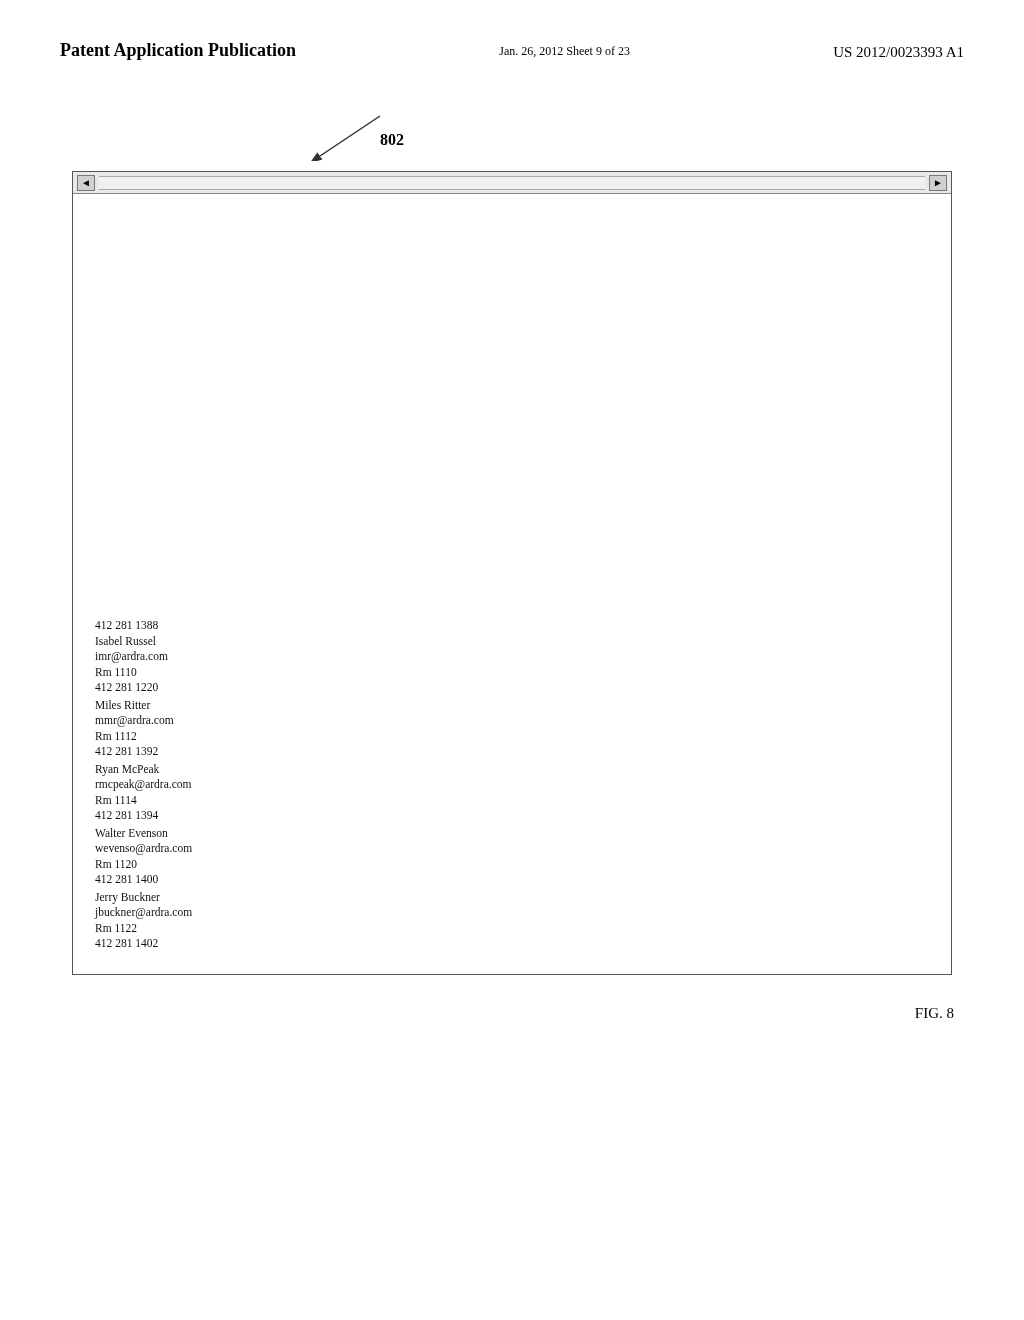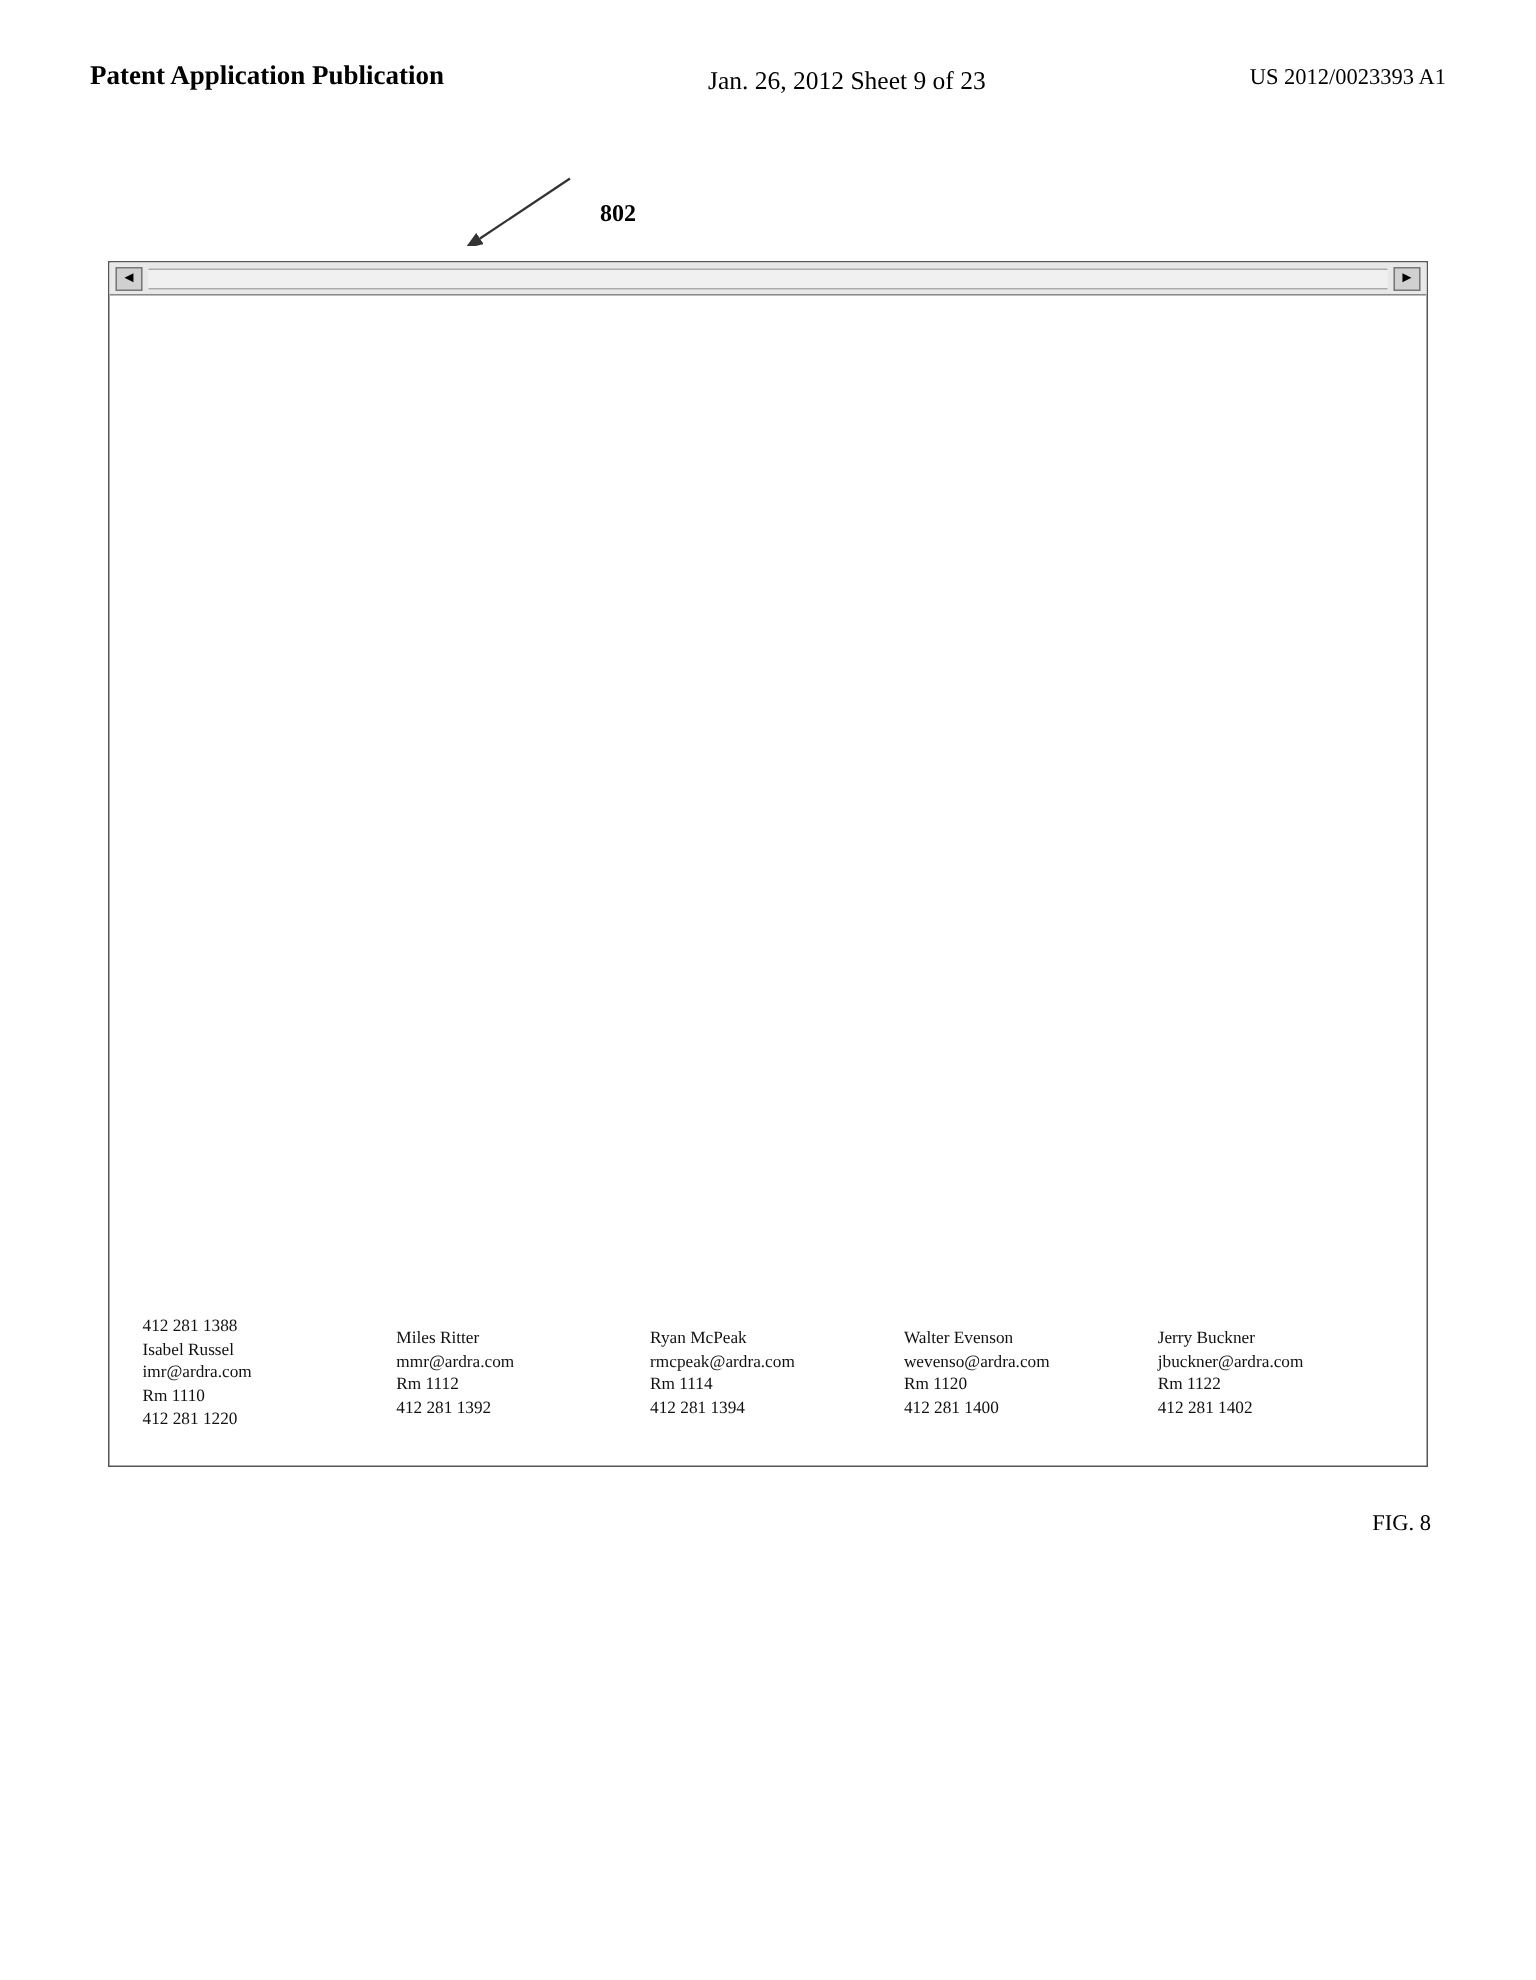--- a/index.html
+++ b/index.html
@@ -24,41 +24,41 @@
       padding: 40px 60px 20px 60px;
     }
 
     .header-left {
       font-size: 18px;
       font-weight: bold;
       max-width: 350px;
     }
 
     .header-center {
-      font-size: 17px;
+      font-size: 12px;
       text-align: center;
       padding-top: 4px;
       font-family: Liberation Serif, serif;
     }
 
     .header-right {
       font-size: 15px;
       text-align: right;
       padding-top: 4px;
     }
 
     .main-content {
       padding: 20px 60px 20px 60px;
       position: relative;
     }
 
     .figure-label-802 {
       position: absolute;
       top: 30px;
-      left: 340px;
+      left: 320px;
       font-size: 16px;
       font-weight: bold;
     }
 
     .interface-box {
       border: 1.5px solid #555;
       margin: 0 auto;
       margin-top: 10px;
       width: 880px;
       position: relative;
@@ -111,24 +111,24 @@
     .content-area {
       min-height: 780px;
       padding: 20px 16px;
       display: flex;
       flex-direction: row;
       align-items: flex-end;
     }
 
     .contact-columns {
       display: flex;
-      flex-direction: row;
+      flex-direction: column;
       gap: 0px;
       width: 100%;
-      align-items: center;
+      align-items: flex-start;
     }
 
     .contact-column {
       flex: 1;
       display: flex;
       flex-direction: column;
       font-size: 11.5px;
       line-height: 1.35;
       color: #111;
       padding: 0 6px;

